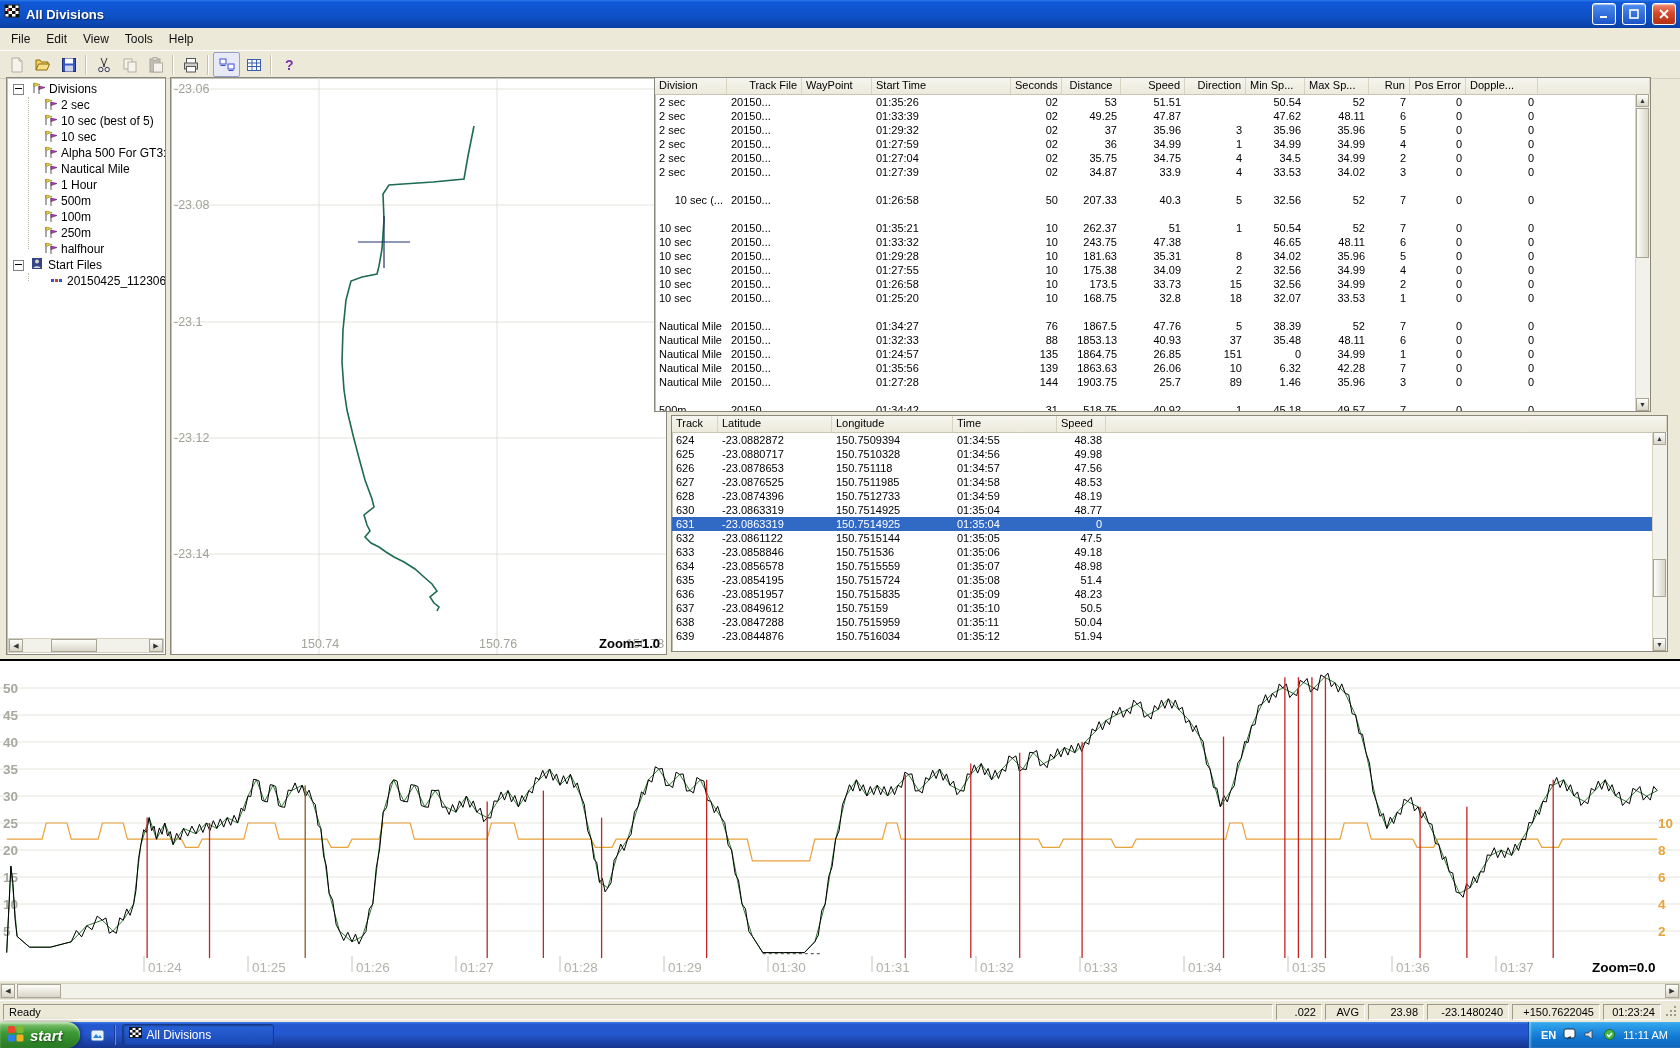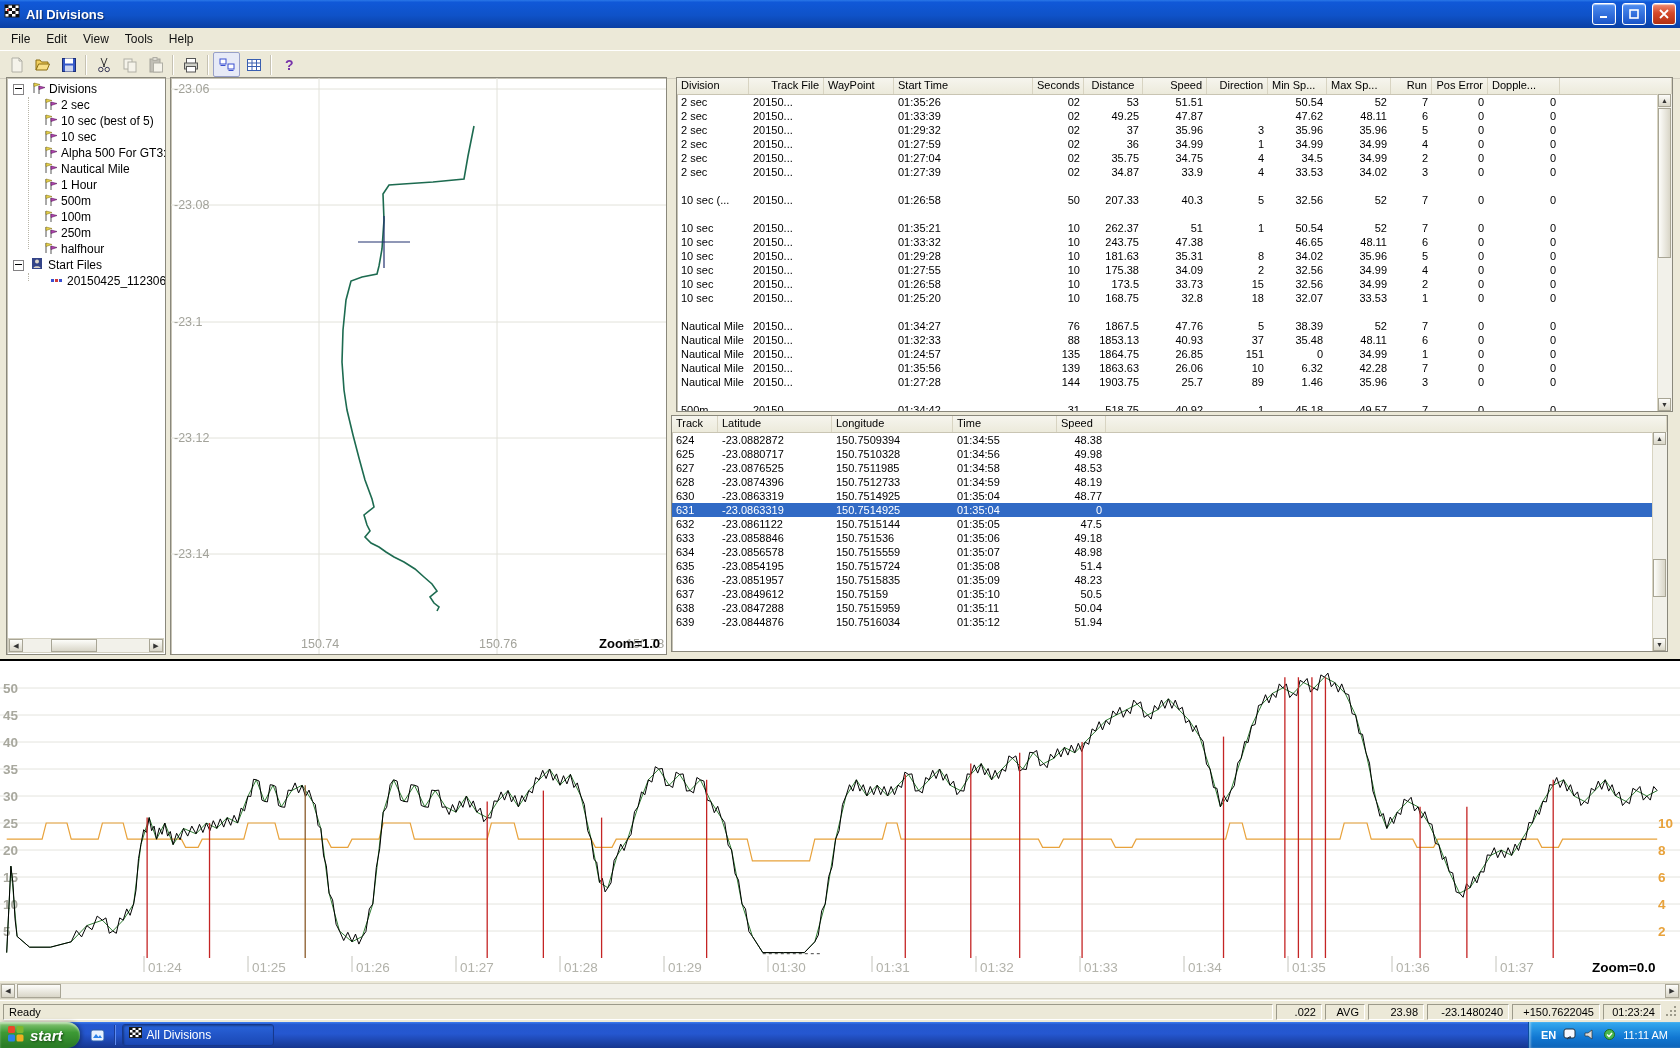--- a/index.html
+++ b/index.html
@@ -347,21 +347,21 @@
       <text x="130" y="570" font-size="12.5" fill="#a2a29a">150.74</text>
       <text x="308" y="570" font-size="12.5" fill="#a2a29a">150.76</text>
       <text x="455" y="570" font-size="12.5" fill="#a2a29a">150.78</text>
       <polyline points="303,48 297,78 293,101 262,104 232,106 218,107 212,116 213,142 211,171 208,188 206,196 191,199 180,203 175,222 172,252 171,284 173,312 176,332 182,357 188,380 194,402 201,421 203,429 193,437 196,447 199,453 194,459 200,465 208,469 215,474 223,479 233,484 244,491 253,499 261,506 266,513 259,519 263,525 268,529 266,533" fill="none" stroke="#1d6b50" stroke-width="1.6"></polyline>
       <line x1="187" y1="164" x2="239" y2="164" stroke="#20306e" stroke-width="1.2"></line>
       <line x1="213" y1="138" x2="213" y2="190" stroke="#20306e" stroke-width="1.2"></line>
       <text x="428" y="570" font-size="13" font-weight="bold" fill="#000">Zoom=1.0</text>
     </svg>
 </div>
 
-<div class="panel" id="results-panel" style="left:676px;top:77px;width:997px;height:335px">
+<div class="panel" id="results-panel" style="left:654px;top:77px;width:997px;height:335px">
   <div class="lv-header" id="results-header">
       <div class="lv-hcell" style="width: 72px;">Division</div>
       <div class="lv-hcell al-r" style="width: 75px;">Track File</div>
       <div class="lv-hcell" style="width: 70px;">WayPoint</div>
       <div class="lv-hcell" style="width: 139px;">Start Time</div>
       <div class="lv-hcell al-r" style="width: 51px;">Seconds</div>
       <div class="lv-hcell al-r" style="width: 59px; text-align: center;">Distance</div>
       <div class="lv-hcell al-r" style="width: 64px;">Speed</div>
       <div class="lv-hcell al-r" style="width: 61px;">Direction</div>
       <div class="lv-hcell" style="width: 59px;">Min Sp...</div>
@@ -457,21 +457,21 @@
         <div class="lv-cell al-r" style="width: 64px;">33.9</div>
         <div class="lv-cell al-r" style="width: 61px;">4</div>
         <div class="lv-cell al-r" style="width: 59px;">33.53</div>
         <div class="lv-cell al-r" style="width: 64px;">34.02</div>
         <div class="lv-cell al-r" style="width: 41px;">3</div>
         <div class="lv-cell al-r" style="width: 56px;">0</div>
         <div class="lv-cell al-r" style="width: 72px;">0</div>
       </div>
       <div class="lv-row"></div>
       <div class="lv-row">
-        <div class="lv-cell" style="width: 72px;">10 sec (...</div>
+        <div class="lv-cell" style="width: 72px; text-align: right;">10 sec (...</div>
         <div class="lv-cell" style="width: 75px;">20150...</div>
         <div class="lv-cell" style="width: 70px;"></div>
         <div class="lv-cell" style="width: 139px;">01:26:58</div>
         <div class="lv-cell al-r" style="width: 51px;">50</div>
         <div class="lv-cell al-r" style="width: 59px;">207.33</div>
         <div class="lv-cell al-r" style="width: 64px;">40.3</div>
         <div class="lv-cell al-r" style="width: 61px;">5</div>
         <div class="lv-cell al-r" style="width: 59px;">32.56</div>
         <div class="lv-cell al-r" style="width: 64px;">52</div>
         <div class="lv-cell al-r" style="width: 41px;">7</div>
@@ -685,20 +685,27 @@
         <div class="lv-cell" style="width: 121px;">150.7509394</div>
         <div class="lv-cell" style="width: 104px;">01:34:55</div>
         <div class="lv-cell al-r" style="width: 49px;">48.38</div>
       </div>
       <div class="lv-row">
         <div class="lv-cell" style="width: 46px;">625</div>
         <div class="lv-cell" style="width: 114px;">-23.0880717</div>
         <div class="lv-cell" style="width: 121px;">150.7510328</div>
         <div class="lv-cell" style="width: 104px;">01:34:56</div>
         <div class="lv-cell al-r" style="width: 49px;">49.98</div>
+      </div>
+      <div class="lv-row">
+        <div class="lv-cell" style="width: 46px;">626</div>
+        <div class="lv-cell" style="width: 114px;">-23.0878653</div>
+        <div class="lv-cell" style="width: 121px;">150.751118</div>
+        <div class="lv-cell" style="width: 104px;">01:34:57</div>
+        <div class="lv-cell al-r" style="width: 49px;">47.56</div>
       </div>
       <div class="lv-row">
         <div class="lv-cell" style="width: 46px;">627</div>
         <div class="lv-cell" style="width: 114px;">-23.0876525</div>
         <div class="lv-cell" style="width: 121px;">150.7511985</div>
         <div class="lv-cell" style="width: 104px;">01:34:58</div>
         <div class="lv-cell al-r" style="width: 49px;">48.53</div>
       </div>
       <div class="lv-row">
         <div class="lv-cell" style="width: 46px;">628</div>

